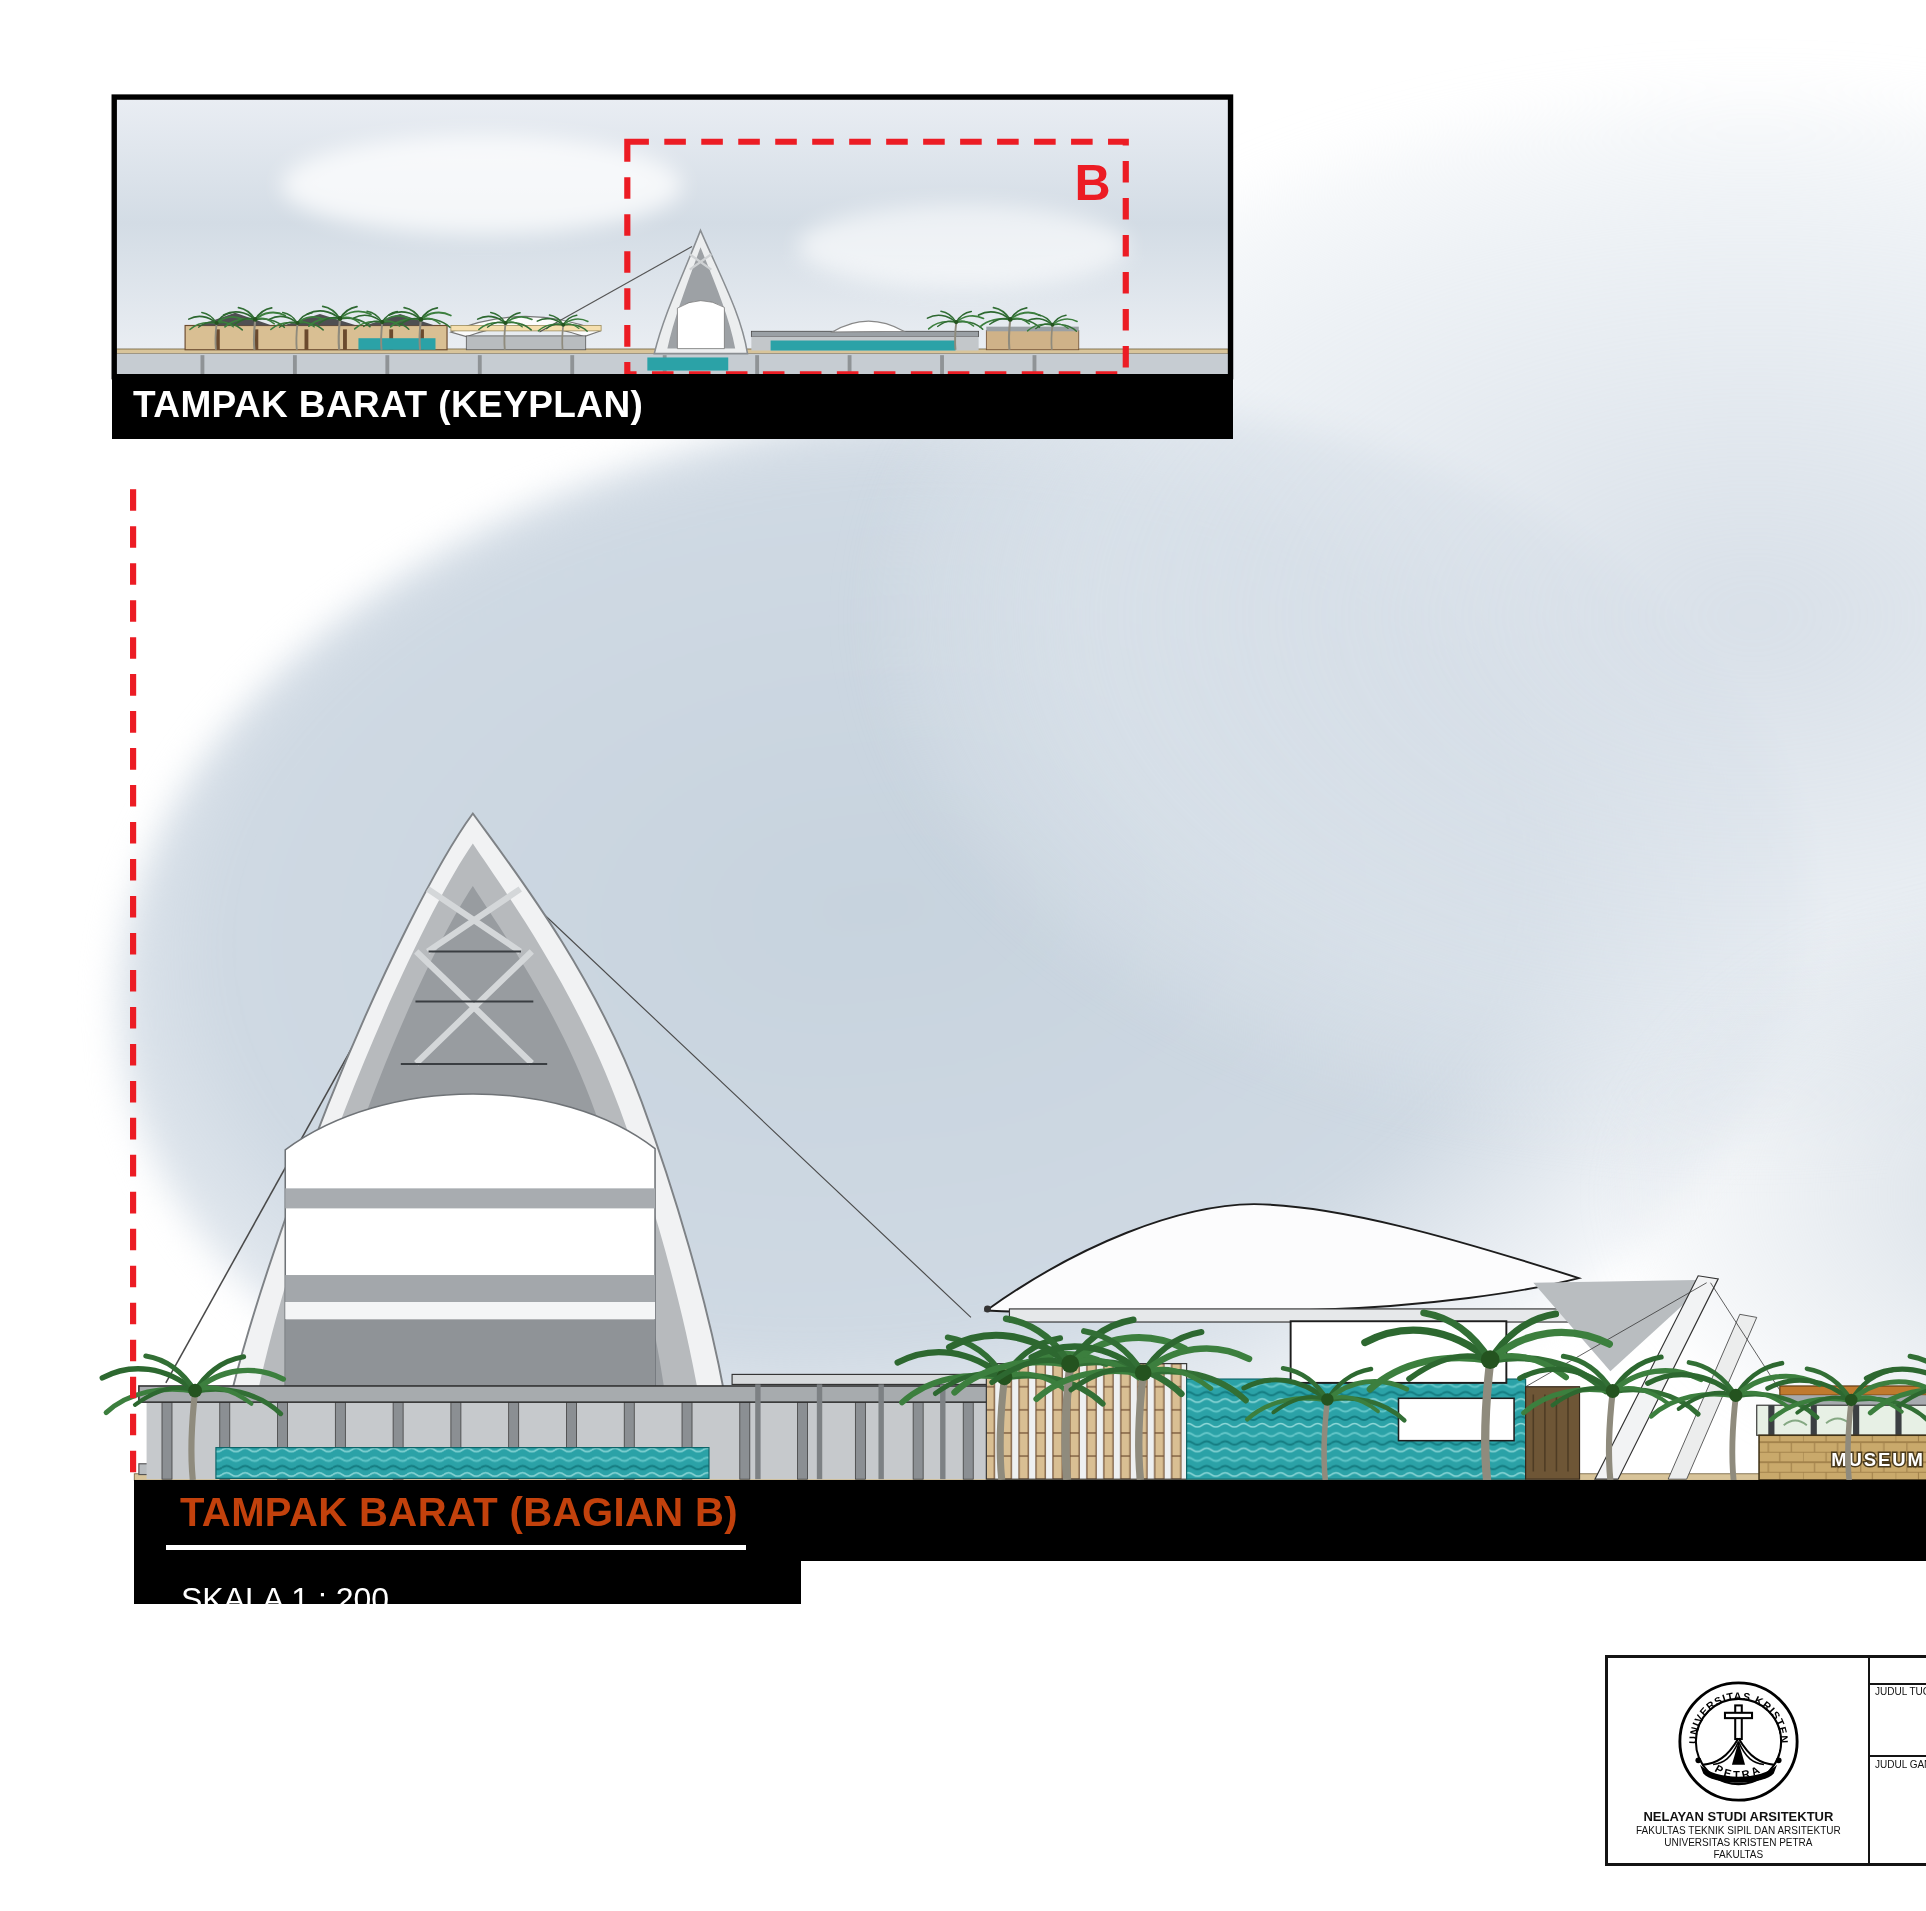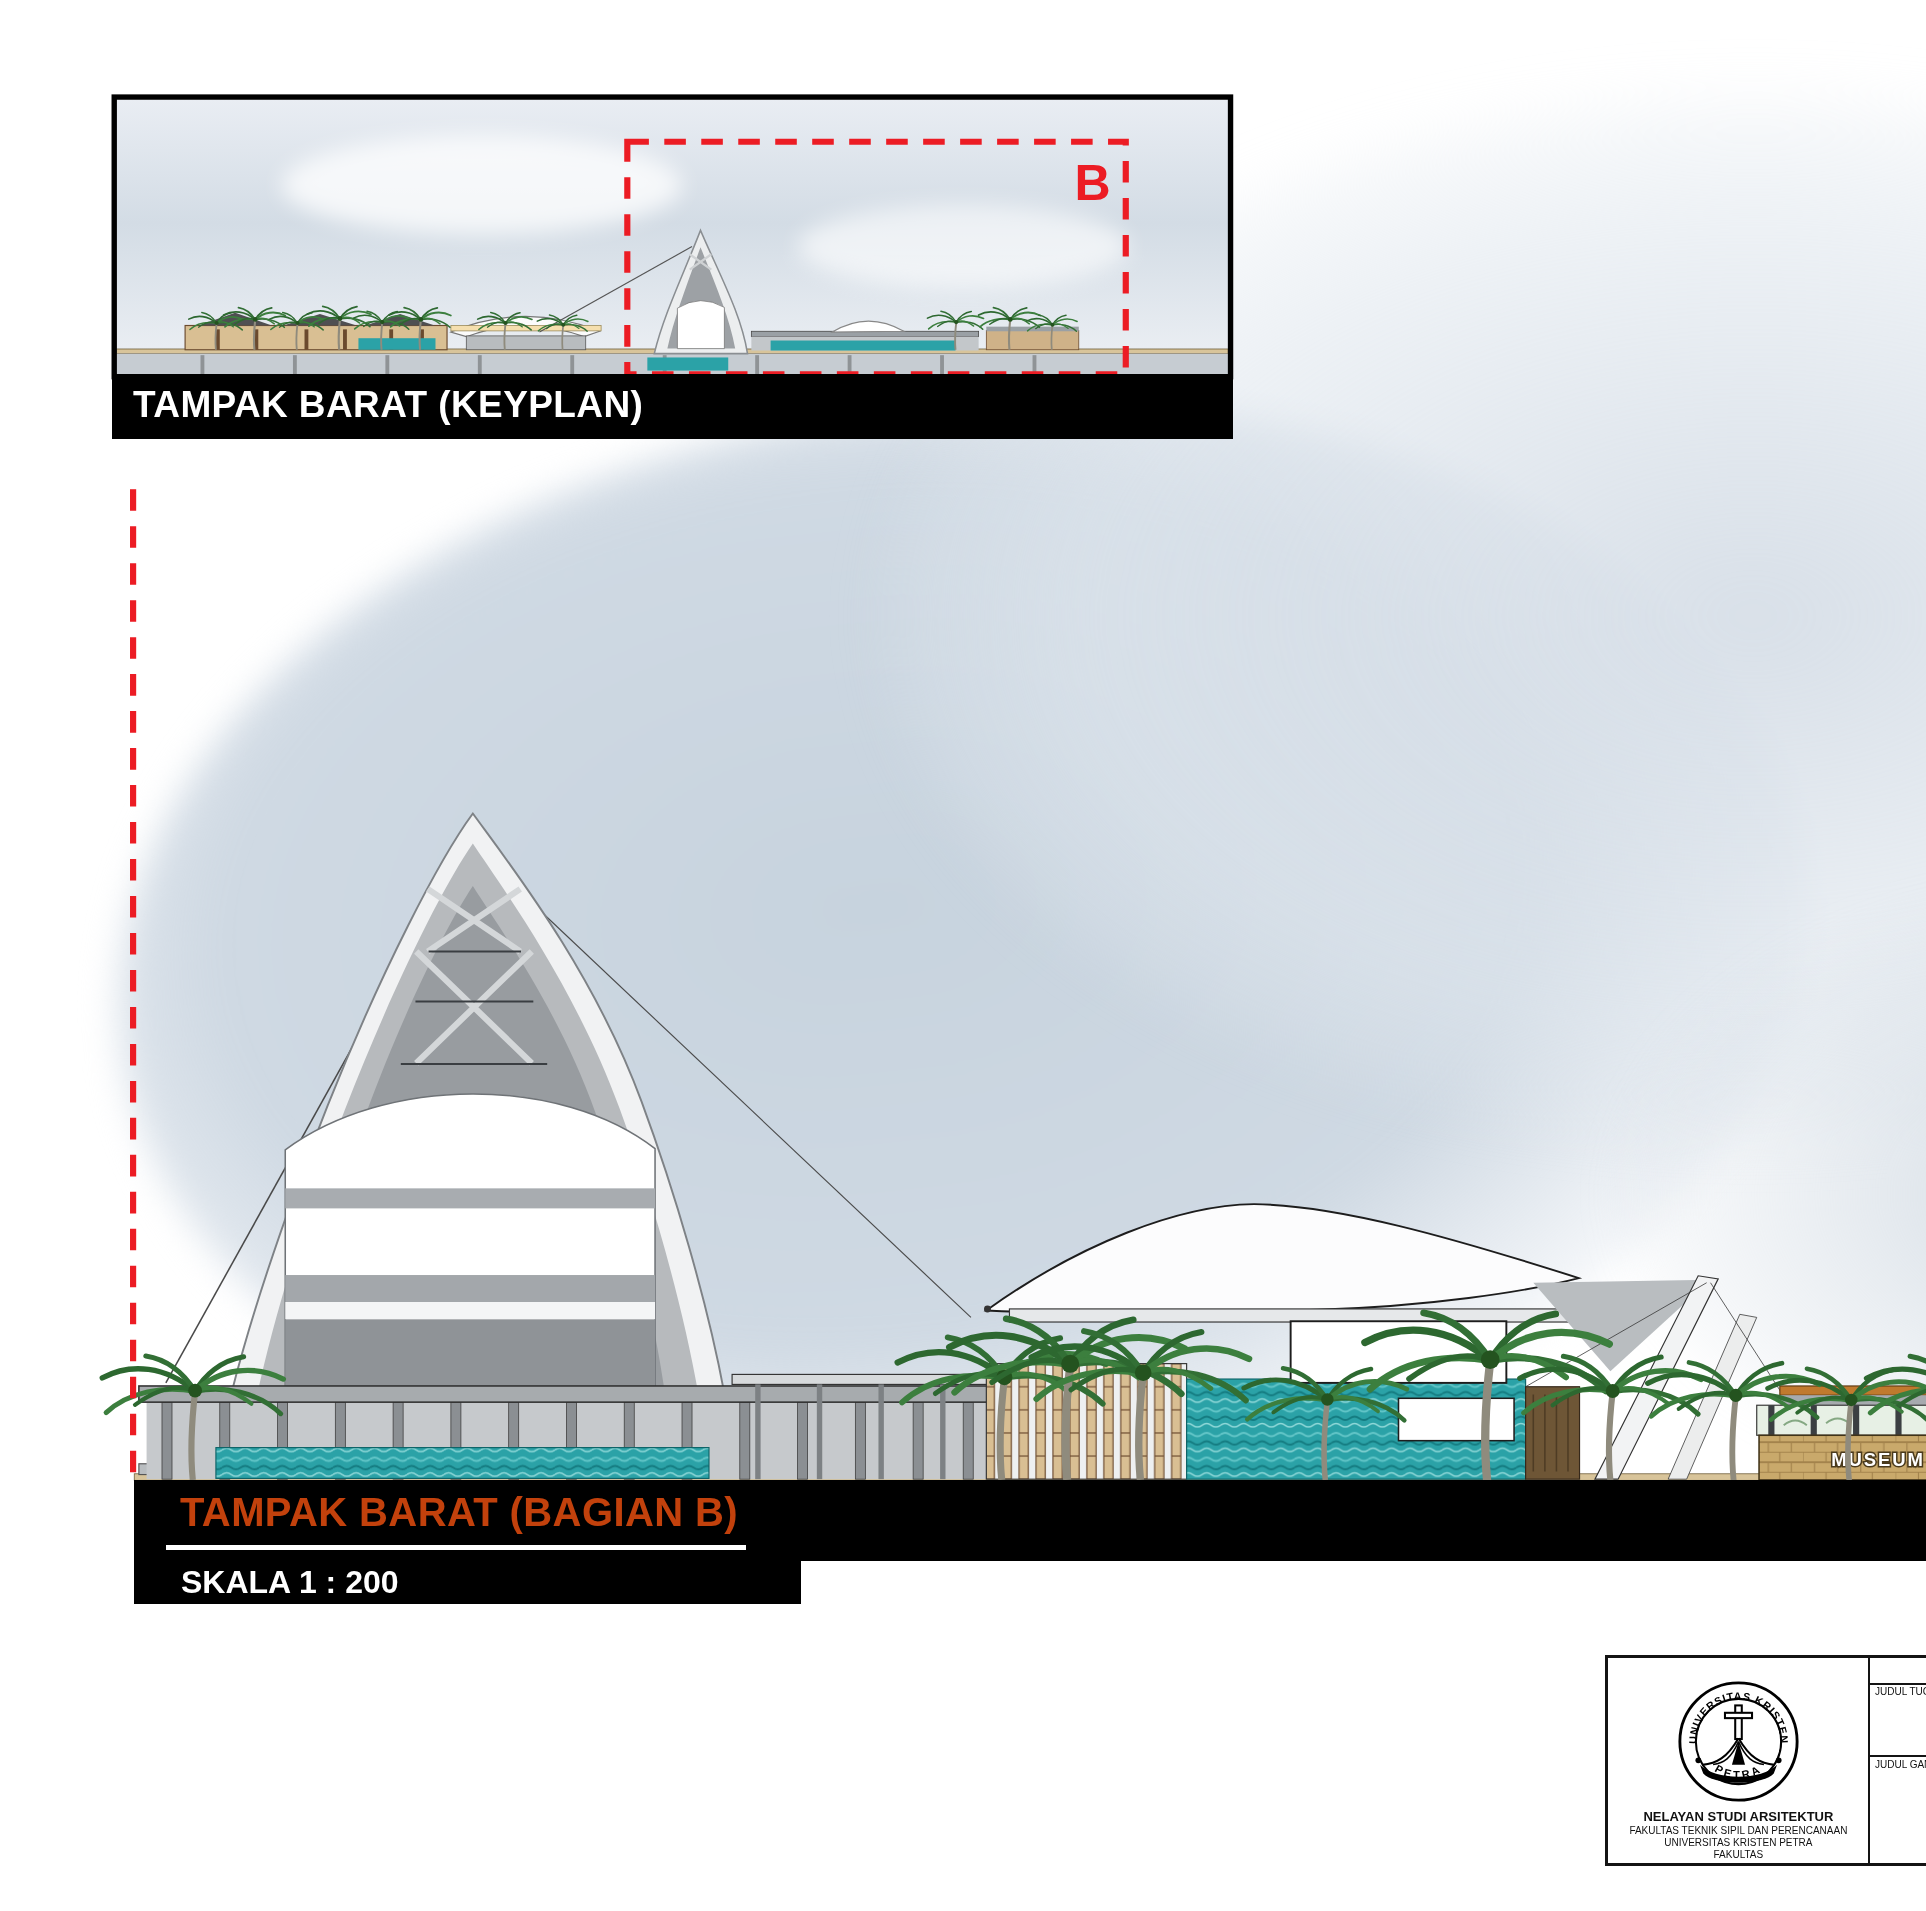--- a/index.html
+++ b/index.html
@@ -18,21 +18,21 @@
     background:radial-gradient(ellipse,rgba(203,213,223,.9) 0%,rgba(255,255,255,0) 78%);
     filter:blur(21px);}
   svg.art{position:absolute;left:0;top:0;}
   
   .kp-bar{left:112px;top:374px;width:1121px;height:65px;background:#000;}
   .kp-title{position:absolute;left:21px;top:10px;font-size:37px;font-weight:bold;color:#fff;letter-spacing:0.4px;}
   .main-bar{left:134px;top:1480px;width:2516px;height:81px;background:#000;}
   .main-title{position:absolute;left:46px;top:10px;font-size:40px;font-weight:bold;color:#c2410c;letter-spacing:0.4px;}
   .main-underline{position:absolute;left:32px;top:65px;width:580px;height:5.4px;background:#fff;}
   .skala-strip{left:134px;top:1561px;width:667px;height:43px;background:#000;}
-  .skala-text{position:absolute;left:47px;top:3px;font-size:32px;font-weight:bold;color:#fff;}
+  .skala-text{position:absolute;left:47px;top:20px;font-size:32px;font-weight:normal;color:#fff;}
   
   .tb{left:1605px;top:1655px;width:1056px;height:211px;background:#fff;border:3.1px solid #141414;box-sizing:border-box;}
   .tbl{position:absolute;background:#141414;}
   .lab{position:absolute;font-size:10px;color:#111;}
   .cell-center{position:absolute;display:flex;align-items:center;justify-content:center;color:#111;text-align:center;}
   .dept{position:absolute;left:3.9px;top:151px;width:253px;text-align:center;color:#111;}
   .dept .d1{font-size:13px;font-weight:bold;line-height:16px;}
   .dept .d2{font-size:10px;line-height:12px;}
 </style>
 </head>
@@ -327,21 +327,21 @@
       <path d="M150,142 C178,190 204,204 238,207" stroke="#000" stroke-width="5" fill="none"></path>
       <path d="M150,150 C132,192 114,202 88,206" stroke="#000" stroke-width="4" fill="none"></path>
       <path d="M150,150 C168,192 186,202 212,206" stroke="#000" stroke-width="4" fill="none"></path>
       <path d="M56,207 C92,246 208,246 244,207 L236,228 C210,258 90,258 64,228 Z" fill="#000"></path>
       <polygon points="150,150 134,207 166,207" fill="#000"></polygon>
       <circle cx="52" cy="196" r="7" fill="#000"></circle>
         <circle cx="248" cy="196" r="7" fill="#000"></circle>
     </svg>
     <div class="dept">
       <div class="d1">NELAYAN STUDI ARSITEKTUR</div>
-      <div class="d2">FAKULTAS TEKNIK SIPIL DAN PERENCANAAN</div>
+      <div class="d2">FAKULTAS TEKNIK SIPIL DAN ARSITEKTUR</div>
       <div class="d2">UNIVERSITAS KRISTEN PETRA</div>
       <div class="d2">FAKULTAS</div>
     </div>
 
     <div class="cell-center" style="left:260px;top:0;width:481px;height:25px;font-size:14.6px;font-weight:bold;">TUGAS AKHIR - SEMESTER GENAP 2016/2017</div>
 
     <div class="lab" style="left:267px;top:28px;">JUDUL TUGAS</div>
     <div class="cell-center" style="left:260px;top:37px;width:481px;height:25.4px;font-size:21px;">FASILITAS EDUWISATA NELAYAN</div>
     <div class="cell-center" style="left:260px;top:65px;width:481px;height:25.4px;font-size:21px;">DI KENJERAN, SURABAYA</div>
 

